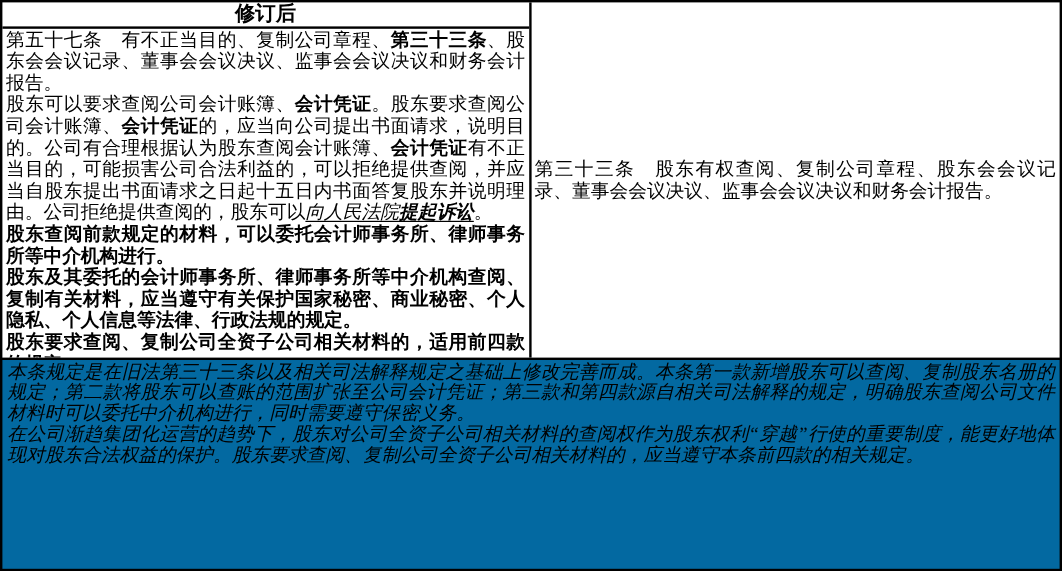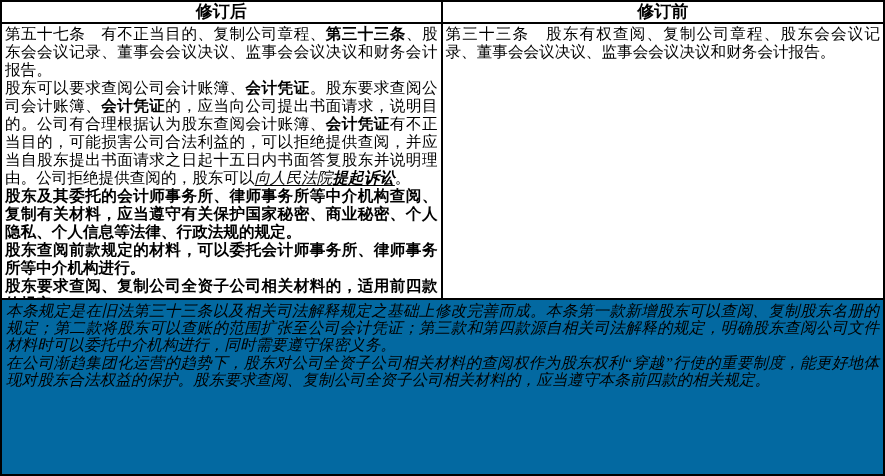--- a/index.html
+++ b/index.html
@@ -46,20 +46,21 @@
   .col-body {
     flex: 1 1 auto;
     padding: 1px 3px 0 3px;
     font-size: 15.6px;
     line-height: 18px;
     text-align: justify;
     overflow: hidden;
   }
   .col.before .col-body {
     display: flex;
+    flex-direction: column;
     justify-content: center;
   }
   .para { text-align: justify; text-justify: inter-character; }
   .seg-bold { font-weight: bold; }
   .seg-underline { text-decoration: underline; text-underline-offset: 2px; font-style: italic; }
   
   .commentary {
     width: 885px;
     height: 176px;
     box-sizing: border-box;
@@ -78,28 +79,27 @@
 
 <div class="page">
 
   <div class="compare-table">
 
     <div class="col after">
       <div class="col-header">修订后</div>
       <div class="col-body">
           <div class="para"><span>第五十七条　有不正当目的、复制公司章程、</span><span class="seg-bold">第三十三条</span><span>、股东会会议记录、董事会会议决议、监事会会议决议和财务会计报告。</span></div>
           <div class="para"><span>股东可以要求查阅公司会计账簿、</span><span class="seg-bold">会计凭证</span><span>。股东要求查阅公司会计账簿、</span><span class="seg-bold">会计凭证</span><span>的，应当向公司提出书面请求，说明目的。公司有合理根据认为股东查阅会计账簿、</span><span class="seg-bold">会计凭证</span><span>有不正当目的，可能损害公司合法利益的，可以拒绝提供查阅，并应当自股东提出书面请求之日起十五日内书面答复股东并说明理由。公司拒绝提供查阅的，股东可以</span><span class="seg-underline">向人民法院</span><span class="seg-bold seg-underline">提起诉讼</span><span>。</span></div>
+          <div class="para"><span class="seg-bold">股东查阅前款规定的材料，可以委托会计师事务所、律师事务所等中介机构进行。</span></div>
           <div class="para"><span class="seg-bold">股东及其委托的会计师事务所、律师事务所等中介机构查阅、复制有关材料，应当遵守有关保护国家秘密、商业秘密、个人隐私、个人信息等法律、行政法规的规定。</span></div>
-          <div class="para"><span class="seg-bold">股东查阅前款规定的材料，可以委托会计师事务所、律师事务所等中介机构进行。</span></div>
           <div class="para"><span class="seg-bold">股东要求查阅、复制公司全资子公司相关材料的，适用前四款的规定。</span></div>
         </div>
     </div>
 
     <div class="col before">
-      <div class="col-header">修订前</div>
       <div class="col-body">
           <div class="para"><span>第三十三条　股东有权查阅、复制公司章程、股东会会议记录、董事会会议决议、监事会会议决议和财务会计报告。</span></div>
         </div>
     </div>
 
   </div>
 
   <div class="commentary" style="background: #0369a1;">
       <div class="para"><span>本条规定是在旧法第三十三条以及相关司法解释规定之基础上修改完善而成。本条第一款新增股东可以查阅、复制股东名册的规定；第二款将股东可以查账的范围扩张至公司会计凭证；第三款和第四款源自相关司法解释的规定，明确股东查阅公司文件材料时可以委托中介机构进行，同时需要遵守保密义务。</span></div>
       <div class="para"><span>在公司渐趋集团化运营的趋势下，股东对公司全资子公司相关材料的查阅权作为股东权利“穿越”行使的重要制度，能更好地体现对股东合法权益的保护。股东要求查阅、复制公司全资子公司相关材料的，应当遵守本条前四款的相关规定。</span></div>

